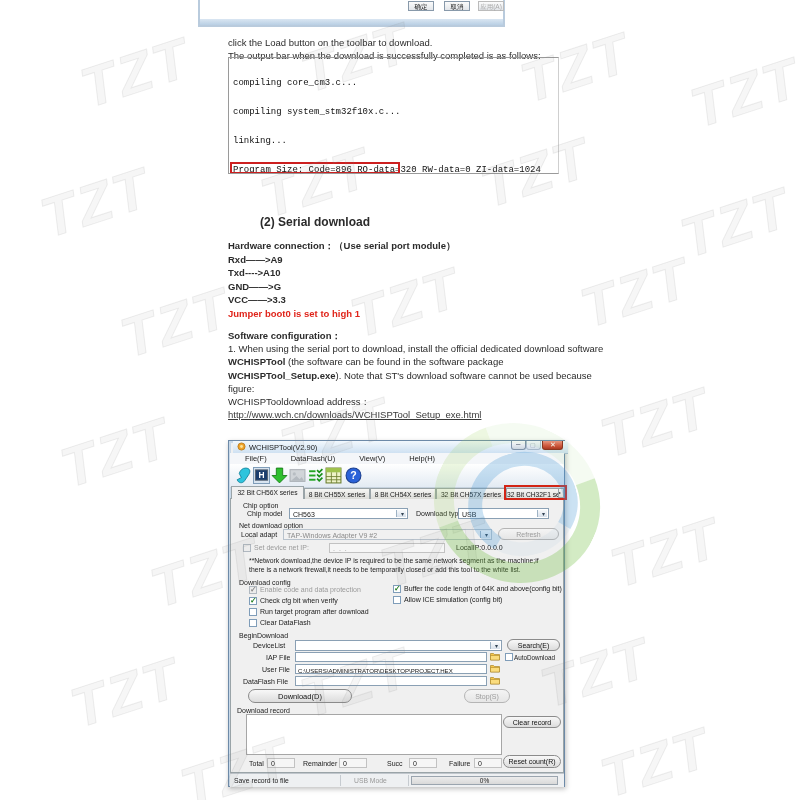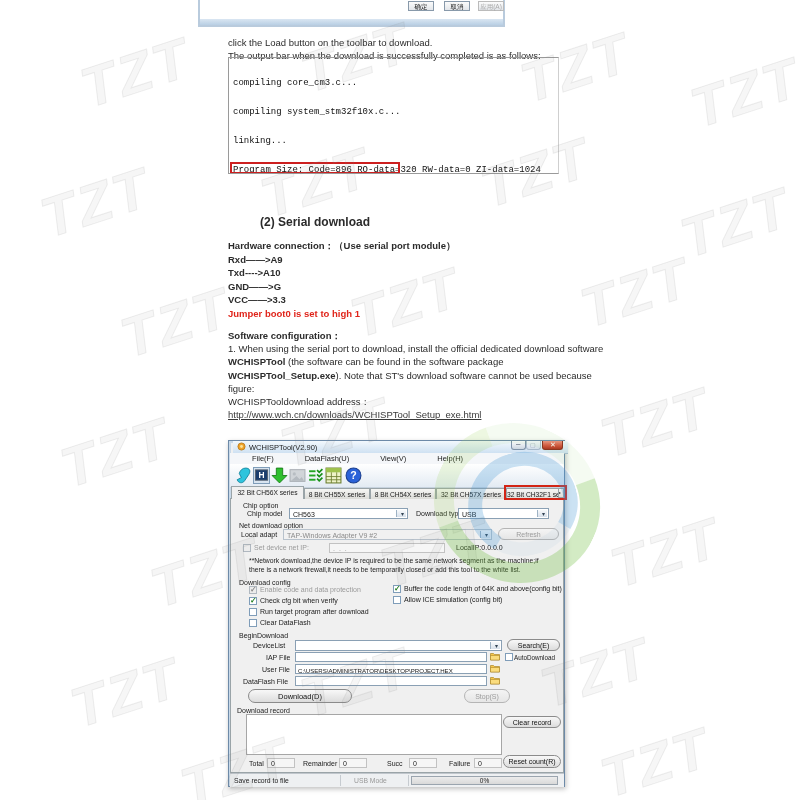--- a/index.html
+++ b/index.html
@@ -51,21 +51,21 @@
   .ctl{position:absolute;top:0;height:9px;border:1px solid #7e92a8;border-top:none;
        border-radius:0 0 3px 3px;background:linear-gradient(#fdfdfe,#ccd6e0);box-sizing:border-box;}
   .ctl-min{right:42px;width:15px;}
   .ctl-min::after{content:"–";position:absolute;left:4px;top:-2px;font-size:8px;color:#345;}
   .ctl-max{right:27px;width:15px;opacity:.55;}
   .ctl-max::after{content:"▢";position:absolute;left:3px;top:0px;font-size:6px;color:#567;}
   .ctl-close{right:5px;width:21px;background:linear-gradient(#f09384,#d4503c 60%,#b03020);border-color:#8d2c1c;}
   .ctl-close::after{content:"✕";position:absolute;left:7px;top:0px;font-size:7px;color:#fff;}
   .menubar{position:absolute;left:1px;top:12px;width:334px;height:11px;background:#f4f6f9;
        border-bottom:1px solid #dde3ea;}
-  .menu-item{display:inline-block;padding:1px 7px 0 22px;font-size:7.5px;white-space:nowrap;}
+  .menu-item{display:inline-block;padding:1px 7px 0 15px;font-size:7.5px;white-space:nowrap;}
   .toolbar{position:absolute;left:1px;top:23px;width:334px;height:23px;
        background:linear-gradient(#ffffff,#e3ebf3);border-bottom:1px solid #c6d2de;}
   .tool-btn{position:absolute;top:3px;width:17px;height:17px;}
   .tool-btn svg{width:100%;height:100%;display:block;}
   .tool-btn.pressed{border:1px solid #7f9db9;background:#d8e4f0;box-sizing:border-box;}
   .tool-btn.dis{opacity:.8;}
 
   .tab{position:absolute;box-sizing:border-box;height:11px;top:47px;
        background:linear-gradient(#f6f6f4,#dcdcd8);border:1px solid #9aa4a8;border-bottom:none;
        font-size:6.7px;text-align:center;padding-top:2px;white-space:nowrap;overflow:hidden;z-index:2;}

